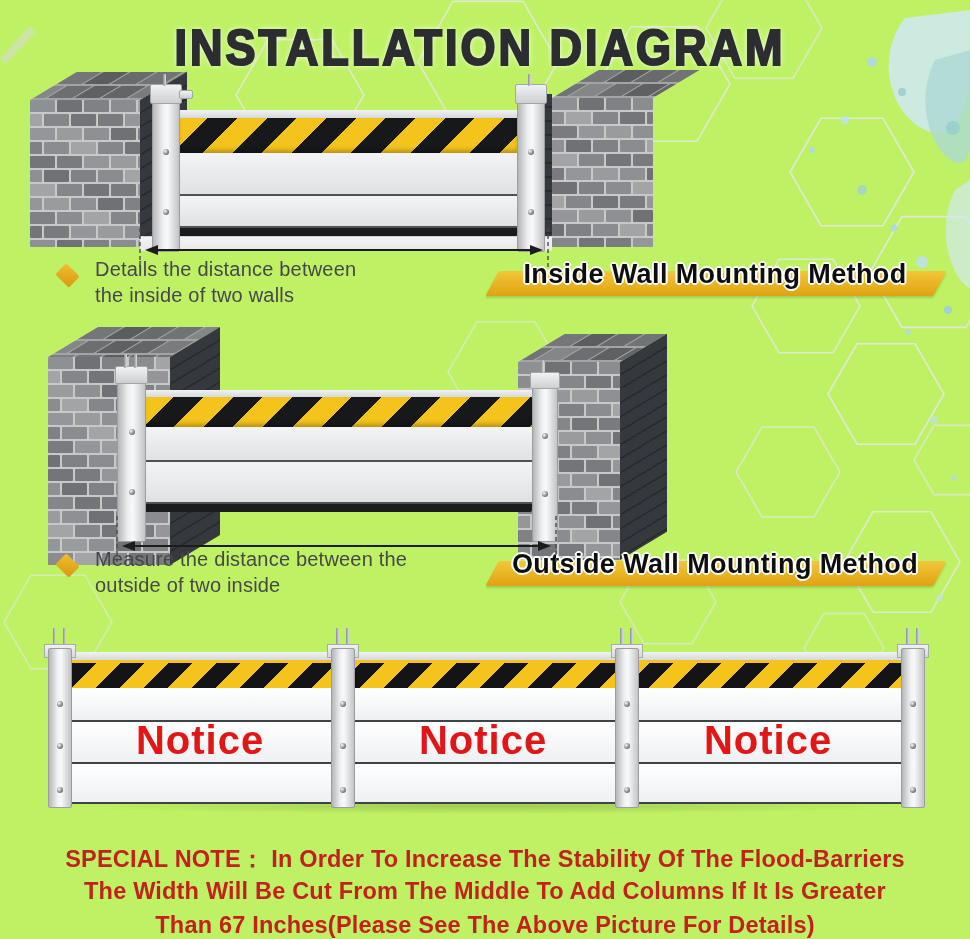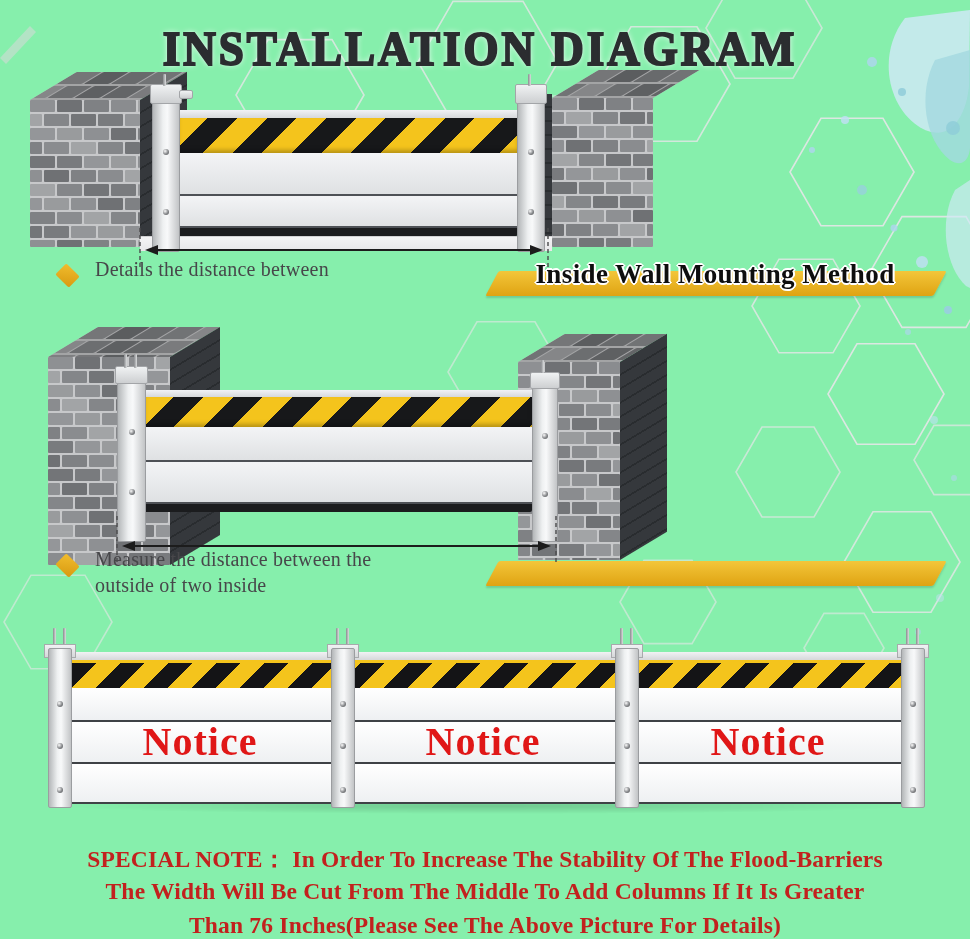--- a/index.html
+++ b/index.html
@@ -1,17 +1,17 @@
 <!DOCTYPE html>
 <html><head>
 <meta charset="utf-8">
 <style>
   html,body{margin:0;padding:0;background:#fff}
-  .canvas{position:relative;width:970px;height:939px;background:#86efac;overflow:hidden;
-          font-family:Liberation Serif, serif}
+  .canvas{position:relative;width:970px;height:939px;background:#bef264;overflow:hidden;
+          font-family:Liberation Sans, sans-serif}
   .abs{position:absolute}
   .layer{position:absolute;inset:0}
   
   .title{font-weight:700;font-size:45px;letter-spacing:3px;color:#2b2d30;
          -webkit-text-stroke:2px #2b2d30;text-shadow:0 0 6px #fff,0 0 2px #fff;
          transform:scaleY(1.1);white-space:nowrap;text-align:center}
   
   .bricks{position:absolute;overflow:hidden;background:#c7c8ca}
   .brick{position:absolute;border-radius:1px}
   .face-top{filter:brightness(.82) saturate(.9)}
@@ -257,20 +257,21 @@
       <div class="screw" style="left:10px;top:60px"></div>
         <div class="screw" style="left:10px;top:120px"></div>
     </div>
     <div class="bracket" style="left:515px;top:84px;width:30px;height:18px"></div>
     <div class="pin" style="left:528px;top:74px;height:12px"></div>
   </div>
 
   <div class="diamond" style="left:58px;top:266px"></div>
   <div class="caption" style="left:95px;top:256px;width:340px">
     <div>Details the distance between</div>
+    <div>the inside of two walls</div>
   </div>
   <div class="banner" style="left:492px;top:271px;width:448px;height:25px"></div>
   <div class="banner-label" style="left:500px;top:259px;width:430px">Inside Wall Mounting Method</div>
 
   <div class="layer">
 
     <div class="bricks face-top" style="left:48px;top:327px;width:122px;height:30px;transform:skewX(-59deg);transform-origin:0 100%">
         <div class="brick" style="left: 0px; top: 0px; width: 25px; height: 12px; background: rgb(142, 144, 147);"></div>
         <div class="brick" style="left: 27px; top: 0px; width: 25px; height: 12px; background: rgb(111, 113, 116);"></div>
         <div class="brick" style="left: 54px; top: 0px; width: 25px; height: 12px; background: rgb(127, 129, 132);"></div>
@@ -476,20 +477,21 @@
     <div class="bracket" style="left:530px;top:372px;width:28px;height:15px"></div>
     <div class="pin" style="left:541px;top:360px;height:13px"></div>
   </div>
 
   <div class="diamond" style="left:58px;top:556px"></div>
   <div class="caption" style="left:95px;top:546px;width:360px">
     <div>Measure the distance between the</div>
     <div>outside of two inside</div>
   </div>
   <div class="banner" style="left:492px;top:561px;width:448px;height:25px"></div>
+  <div class="banner-label" style="left:500px;top:549px;width:430px">Outside Wall Mounting Method</div>
 
   <svg class="layer" width="970" height="939" viewBox="0 0 970 939">
     <g stroke="#4a4a4c" stroke-width="1.4" stroke-dasharray="4 3">
       <line x1="140" y1="228" x2="140" y2="270"></line>
       <line x1="548" y1="228" x2="548" y2="270"></line>
       <line x1="117" y1="516" x2="117" y2="562"></line>
       <line x1="556" y1="516" x2="556" y2="562"></line>
     </g>
     <g stroke="#1c1c1c" stroke-width="2">
       <line x1="157" y1="250" x2="531" y2="250"></line>
@@ -548,16 +550,16 @@
     <div class="post" style="left:901px;top:648px;width:22px;height:158px">
       <div class="screw" style="left:8px;top:52px"></div>
         <div class="screw" style="left:8px;top:94px"></div>
         <div class="screw" style="left:8px;top:138px"></div>
     </div>
   </div>
 
   <div class="layer">
     <div class="note-line" style="top:843px">SPECIAL NOTE：  In Order To Increase The Stability Of The Flood-Barriers</div>
     <div class="note-line" style="top:878px">The Width Will Be Cut From The Middle To Add Columns If It Is Greater</div>
-    <div class="note-line" style="top:912px">Than 76 Inches(Please See The Above Picture For Details)</div>
+    <div class="note-line" style="top:912px">Than 67 Inches(Please See The Above Picture For Details)</div>
   </div>
 
 </div>
 
 </body></html>

